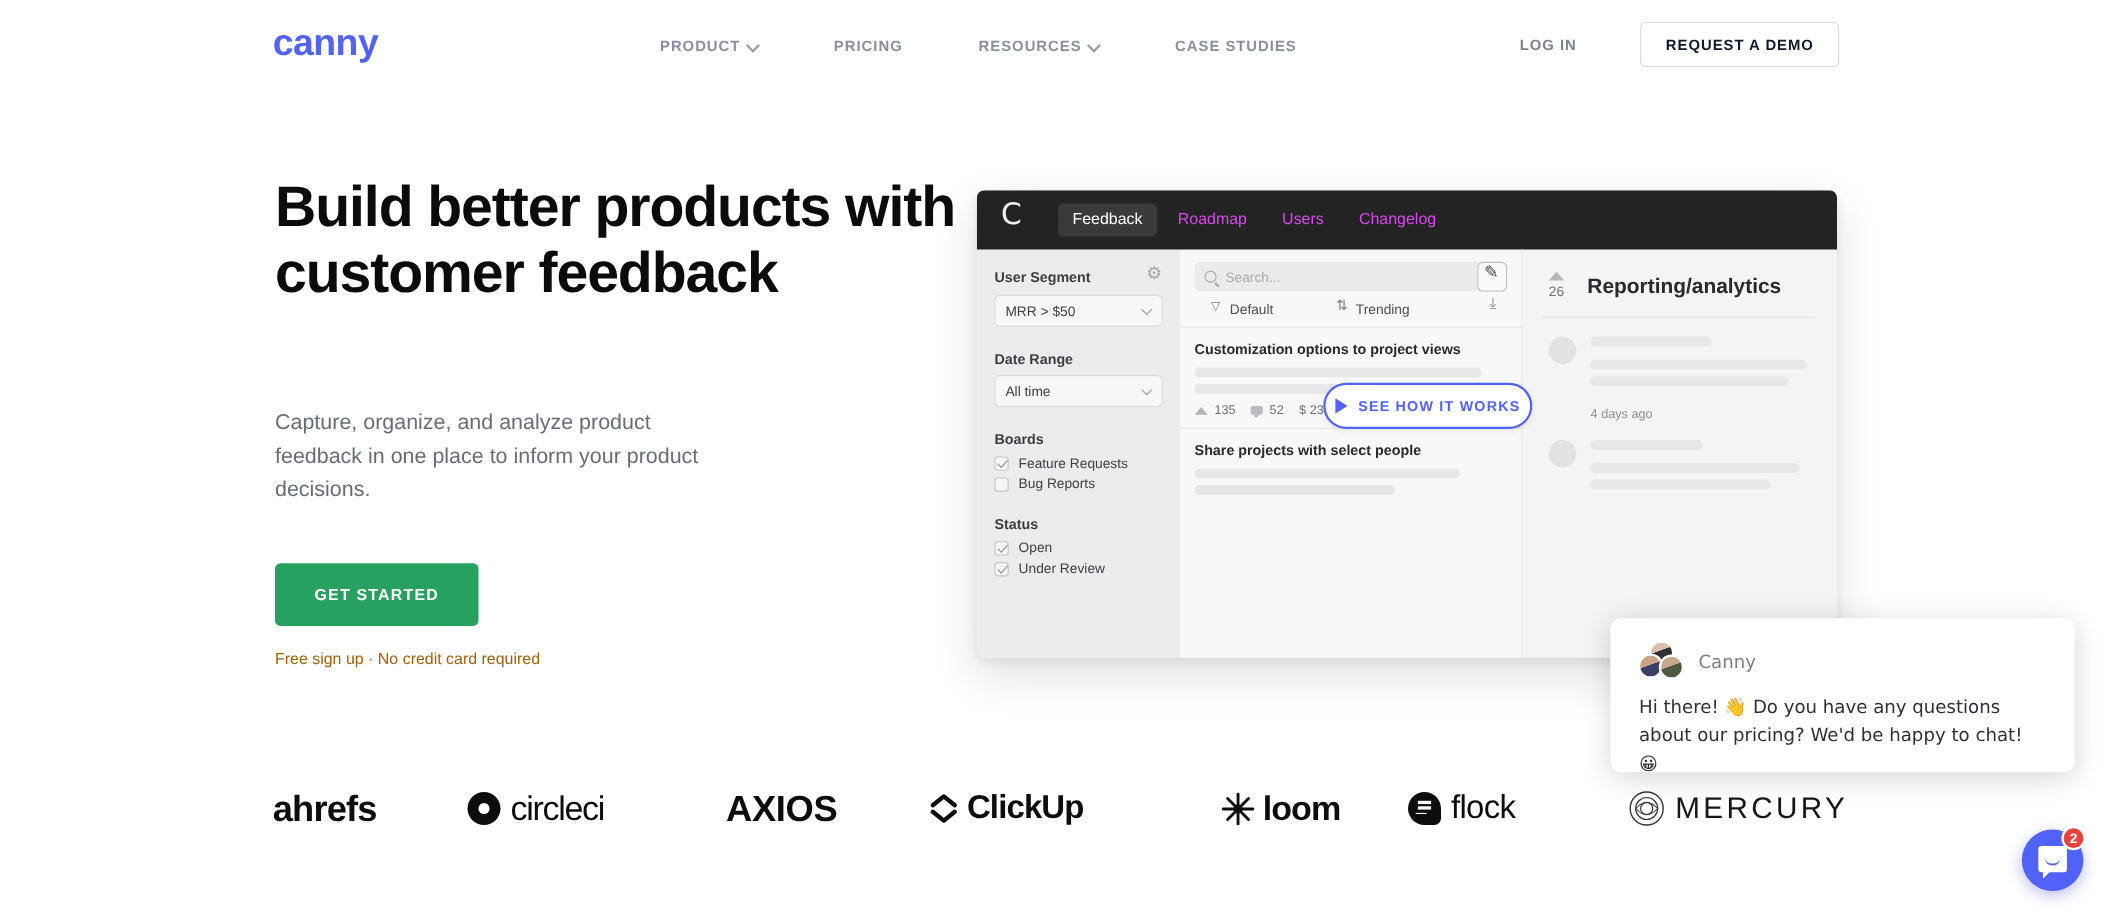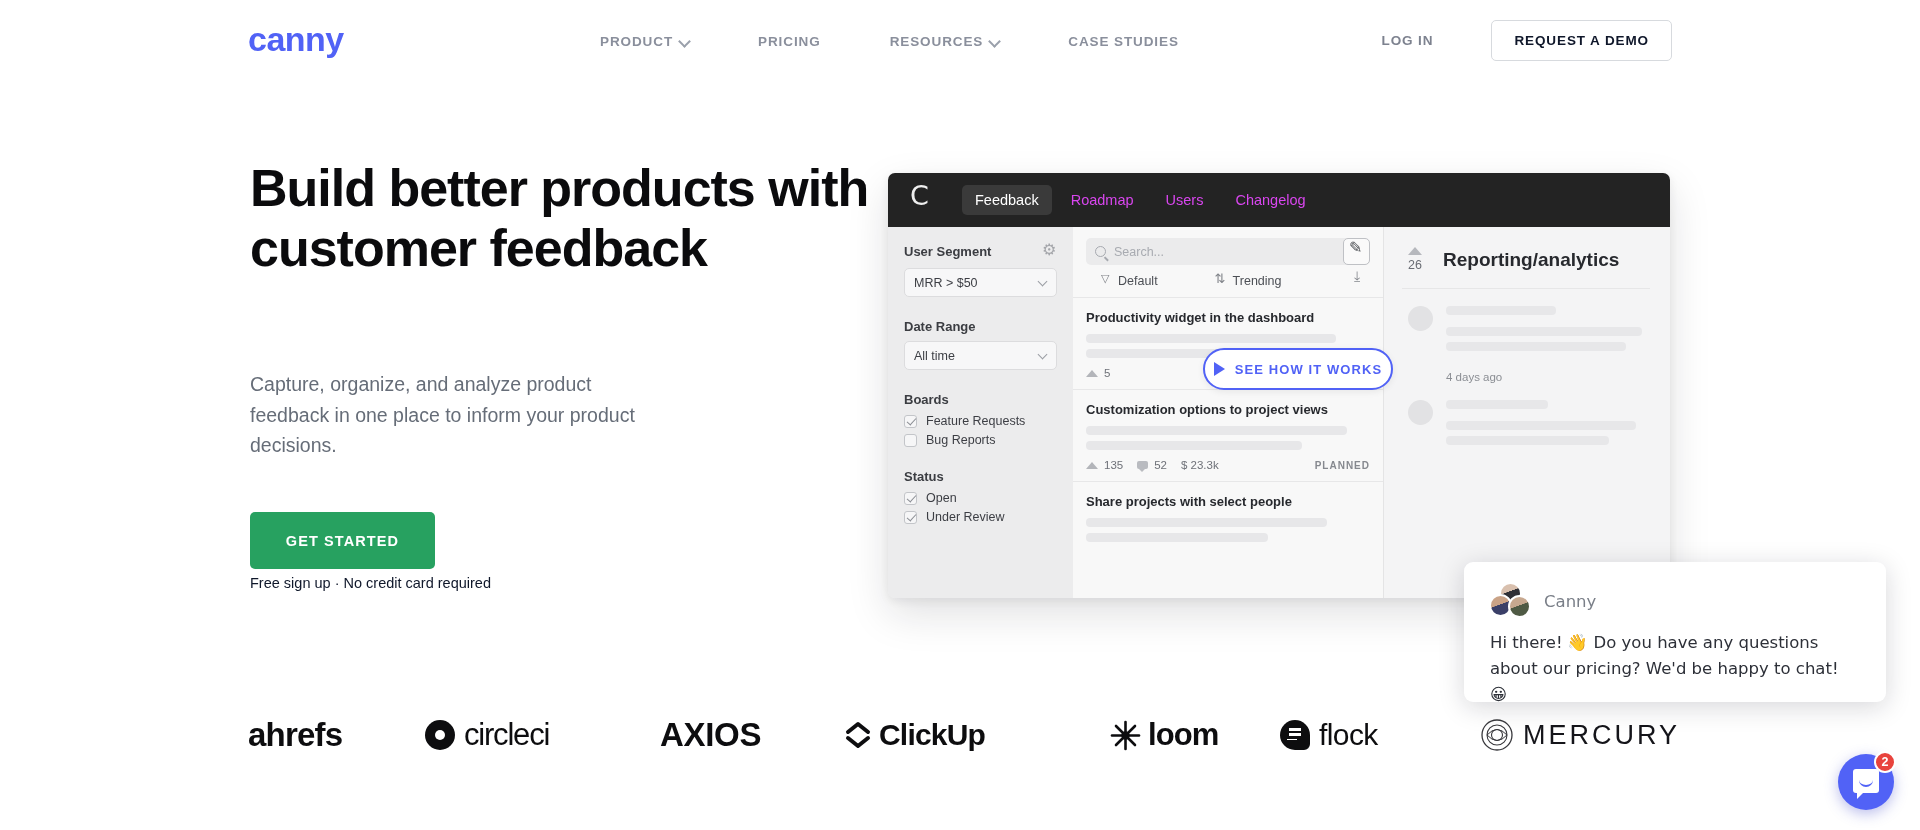--- a/index.html
+++ b/index.html
@@ -70,22 +70,22 @@
   }
   .hero-cta {
     position: absolute; left: 250px; top: 512px;
     width: 185px; height: 57px;
     background: #27a160; border: none; border-radius: 5px;
     color: #fff; font-size: 14.5px; font-weight: 700; letter-spacing: 1.1px;
     font-family: "Liberation Sans", sans-serif;
     text-transform: uppercase; cursor: pointer;
   }
   .hero-note {
-    position: absolute; left: 250px; top: 575px;
-    font-size: 14.5px; color: #0f172a;
+    position: absolute; left: 250px; top: 592px;
+    font-size: 14.5px; color: #a16207;
   }
 
   
   .mock {
     position: absolute; left: 888px; top: 173px;
     width: 782px; height: 425px;
     border-radius: 7px; overflow: hidden;
     background: #f1f1f2;
     box-shadow: 0 16px 42px rgba(20,20,30,.13), 0 3px 10px rgba(20,20,30,.07);
   }
@@ -109,21 +109,21 @@
   .mock-tab.active { background: #3a3a3a; color: #fff; }
 
   .mock-body { display: flex; height: 371px; }
 
   
   .mk-side {
     width: 185px; background: #ececed; padding: 17px 16px 0 16px; flex: none;
   }
   .mk-lbl {
     font-size: 13px; font-weight: 700; color: #3b3d42;
-    display: flex; align-items: center; justify-content: space-between;
+    display: flex; align-items: flex-start; justify-content: space-between;
     margin-bottom: 9px;
   }
   .gear {
     width: 14px; height: 14px; position: relative; opacity: .55;
   }
   .gear::before {
     content: "\2699"; position: absolute; left: -1px; top: -5px;
     font-size: 16px; color: #6b6e75;
     font-family: "DejaVu Sans", sans-serif;
   }
@@ -240,21 +240,21 @@
   .st-unit { display: flex; align-items: center; gap: 6px; }
   .mk-planned {
     margin-left: auto; font-size: 10px; font-weight: 700; letter-spacing: 1px;
     color: #86898f;
   }
 
   
   .mk-detail {
     flex: 1; background: #f4f4f5; padding: 18px 20px 0 18px; position: relative;
   }
-  .mk-det-head { display: flex; align-items: center; gap: 15px; }
+  .mk-det-head { display: flex; align-items: flex-end; gap: 15px; }
   .mk-votebox { text-align: center; width: 26px; flex: none; padding-top: 2px; }
   .mk-votebox .ic-up {
     margin: 0 auto 3px auto;
     border-left: 7px solid transparent; border-right: 7px solid transparent;
     border-bottom: 8px solid #b6b8bd;
   }
   .mk-votenum { font-size: 12.5px; color: #6a6d74; }
   .mk-det-title {
     font-size: 19px; font-weight: 700; color: #27292e; padding-top: 2px;
   }
@@ -470,31 +470,20 @@
           <span class="ic-funnel"></span>
           <span>Default</span>
         </div>
         <div class="mk-filt">
           <span class="ic-sort"></span>
           <span>Trending</span>
         </div>
         <span class="ic-dl"></span>
       </div>
 
-      <div class="mk-post">
-        <div class="mk-post-title">Productivity widget in the dashboard</div>
-        <div class="skl" style="width:88%"></div>
-        <div class="skl" style="width:70%"></div>
-        <div class="mk-stats">
-          <span class="st-unit">
-            <span class="ic-up"></span>
-            <span>5</span>
-          </span>
-        </div>
-      </div>
 
       <div class="mk-post">
         <div class="mk-post-title">Customization options to project views</div>
         <div class="skl" style="width:92%"></div>
         <div class="skl" style="width:76%"></div>
         <div class="mk-stats">
           <span class="st-unit">
             <span class="ic-up"></span>
             <span>135</span>
           </span>

